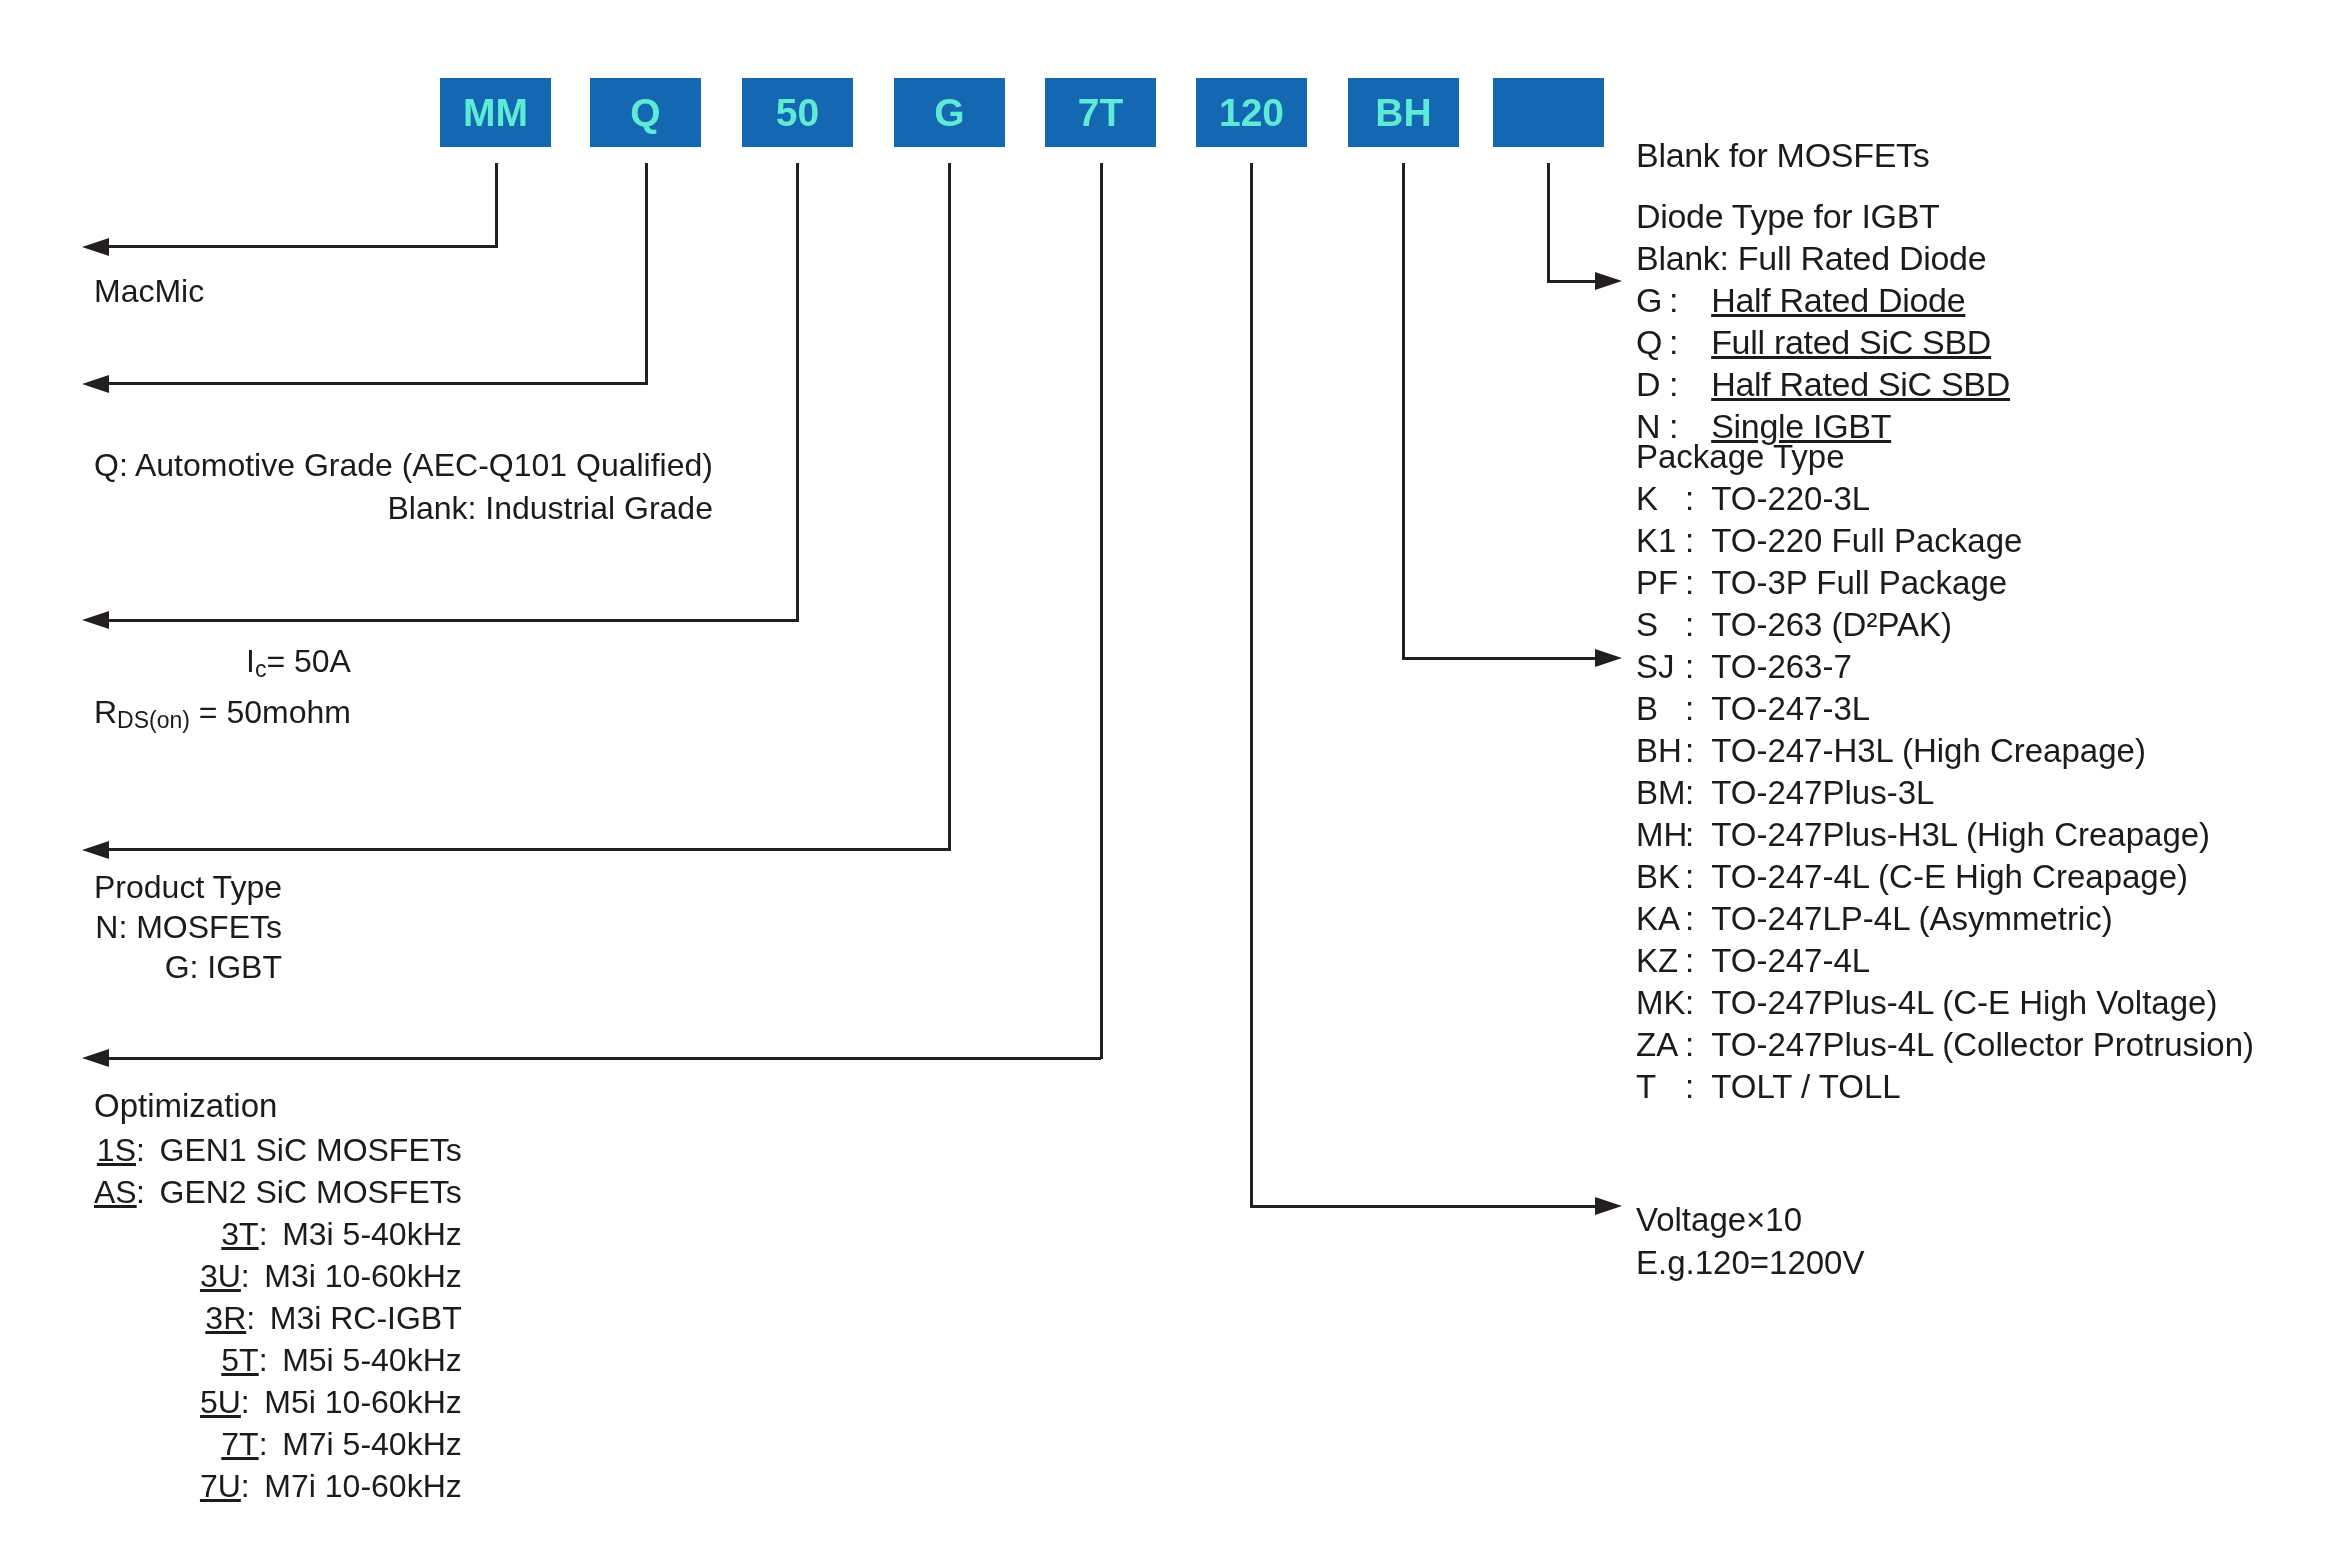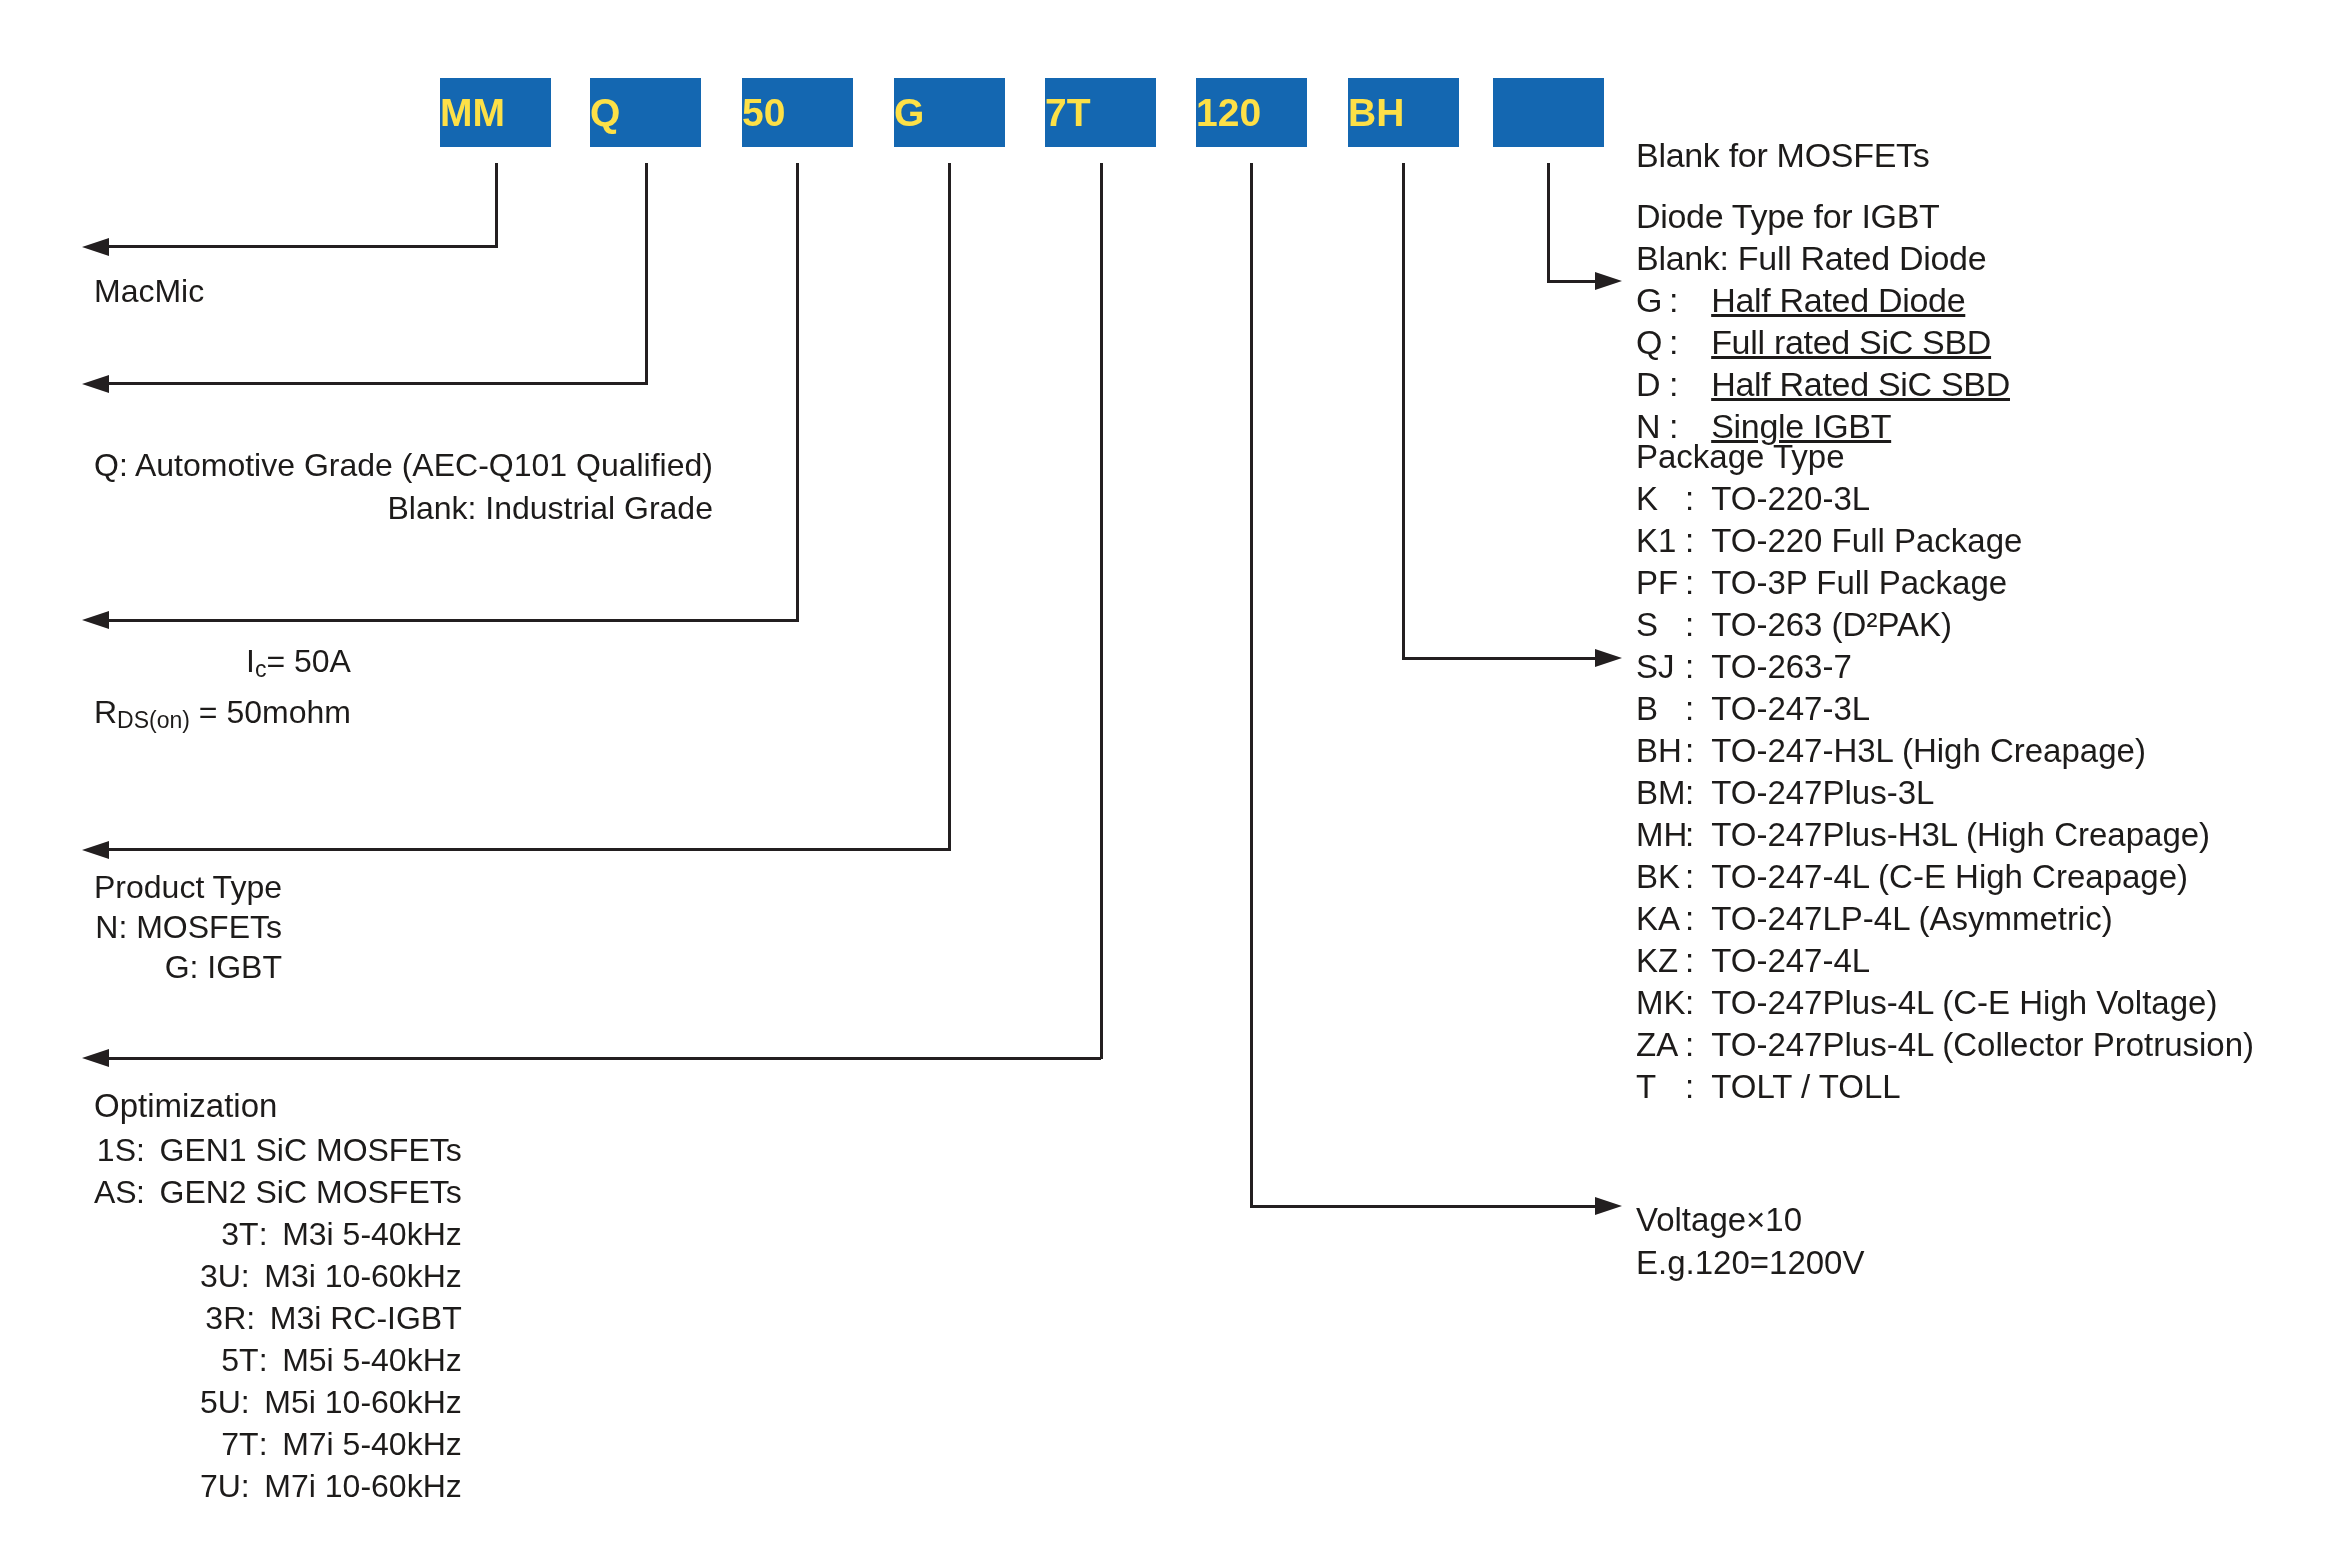--- a/index.html
+++ b/index.html
@@ -8,21 +8,21 @@
     --text-black:#1d1b1a;
   }
   html,body{margin:0;padding:0;}
   body{
     width:2335px;height:1562px;position:relative;background:#ffffff;
     font-family:"Liberation Sans", sans-serif;color:var(--text-black);
     overflow:hidden;
   }
   .pbox{
     position:absolute;top:78px;width:111px;height:69px;background:var(--box-blue);
-    color:#fde047;font-weight:bold;font-size:39px;line-height:69px;
+    color:#5eead4;font-weight:bold;font-size:39px;line-height:69px;text-align:center;
   }
   .vseg{position:absolute;width:2.7px;background:var(--line-black);}
   .hseg{position:absolute;height:2.7px;background:var(--line-black);}
   .ah-left{position:absolute;width:0;height:0;
     border-top:9.1px solid transparent;border-bottom:9.1px solid transparent;
     border-right:27.4px solid var(--line-black);}
   .ah-right{position:absolute;width:0;height:0;
     border-top:9.1px solid transparent;border-bottom:9.1px solid transparent;
     border-left:27.4px solid var(--line-black);}
   .txt{position:absolute;font-size:32px;line-height:40px;white-space:nowrap;}
@@ -32,21 +32,21 @@
   .rightcol{left:1636px;}
   .rt{font-size:34px;line-height:42px;letter-spacing:-0.3px;margin-top:43px;}
   .lh46{line-height:42px;}
   .lh4575{line-height:42px;}
   .lh47{line-height:43px;margin-top:36px;}
   .krow .k{display:inline-block;}
   .pk .k{width:49px;}
   .pk .lbl{margin-left:17px;}
   .dr .k{width:33px;}
   .dr .lbl{margin-left:33px;text-decoration:underline;}
-  .op .k{width:42px;}
+  .op .k{width:42px;text-decoration:underline;}
   .op .lbl{margin-left:14.6px;}
 </style>
 </head>
 <body>
 
 <div class="pbox" style="left:440px">MM</div>
 <div class="pbox" style="left:590px">Q</div>
 <div class="pbox" style="left:742px">50</div>
 <div class="pbox" style="left:894px">G</div>
 <div class="pbox" style="left:1045px">7T</div>

